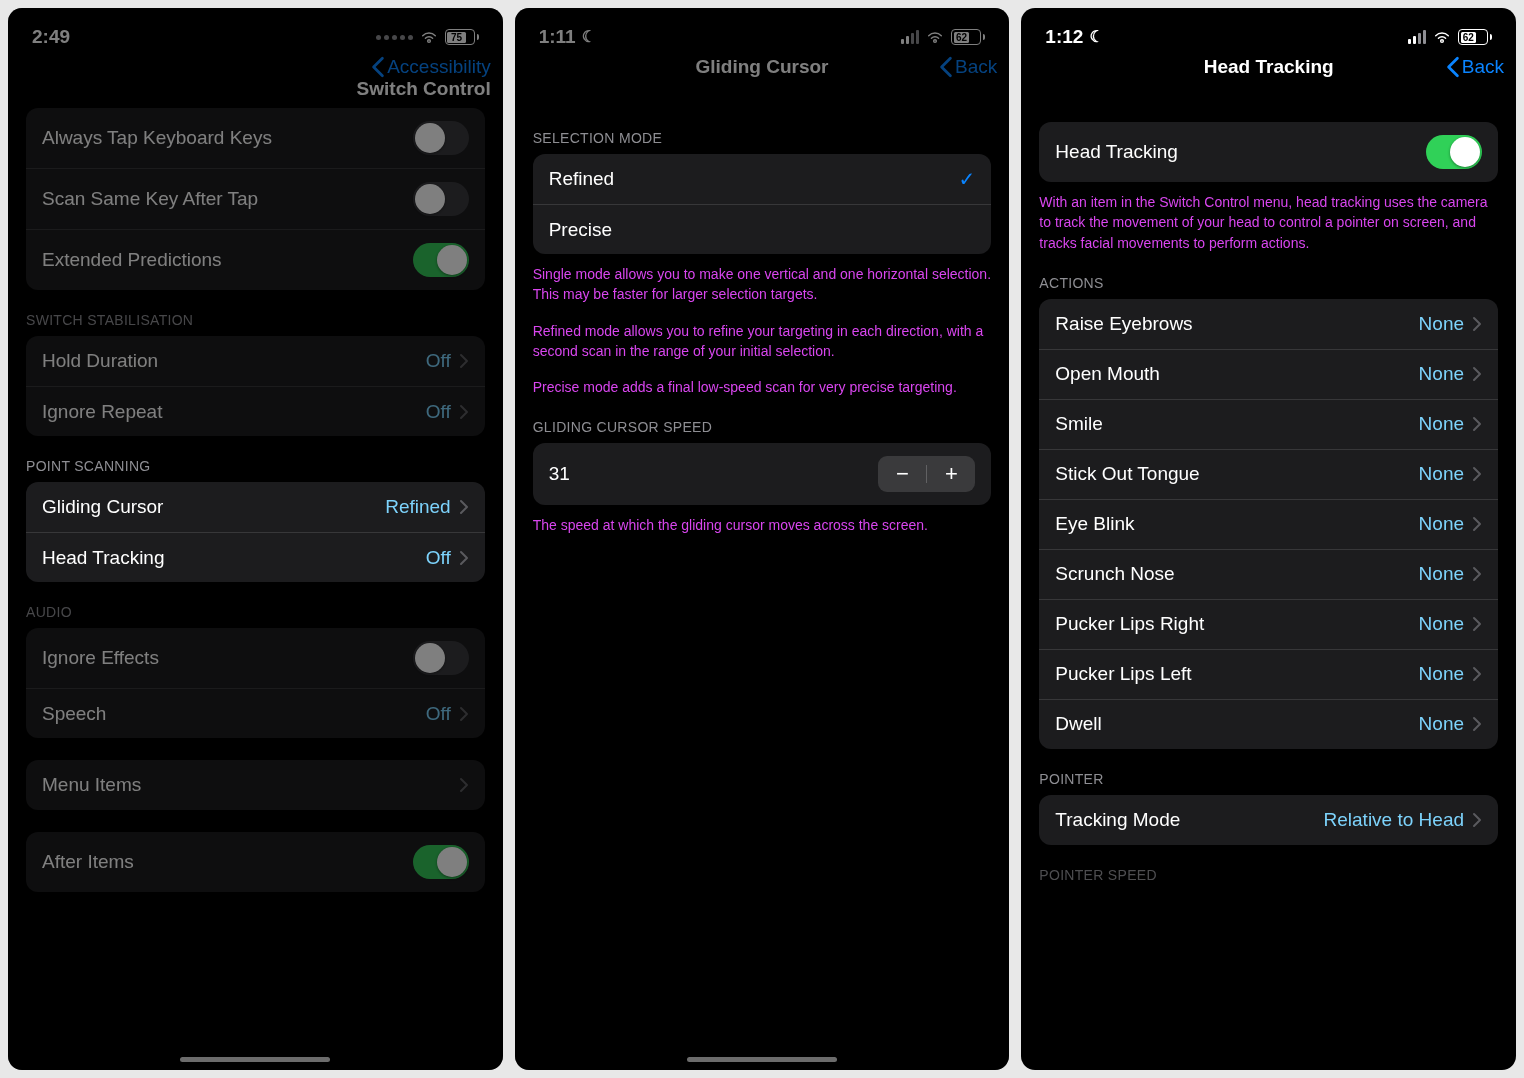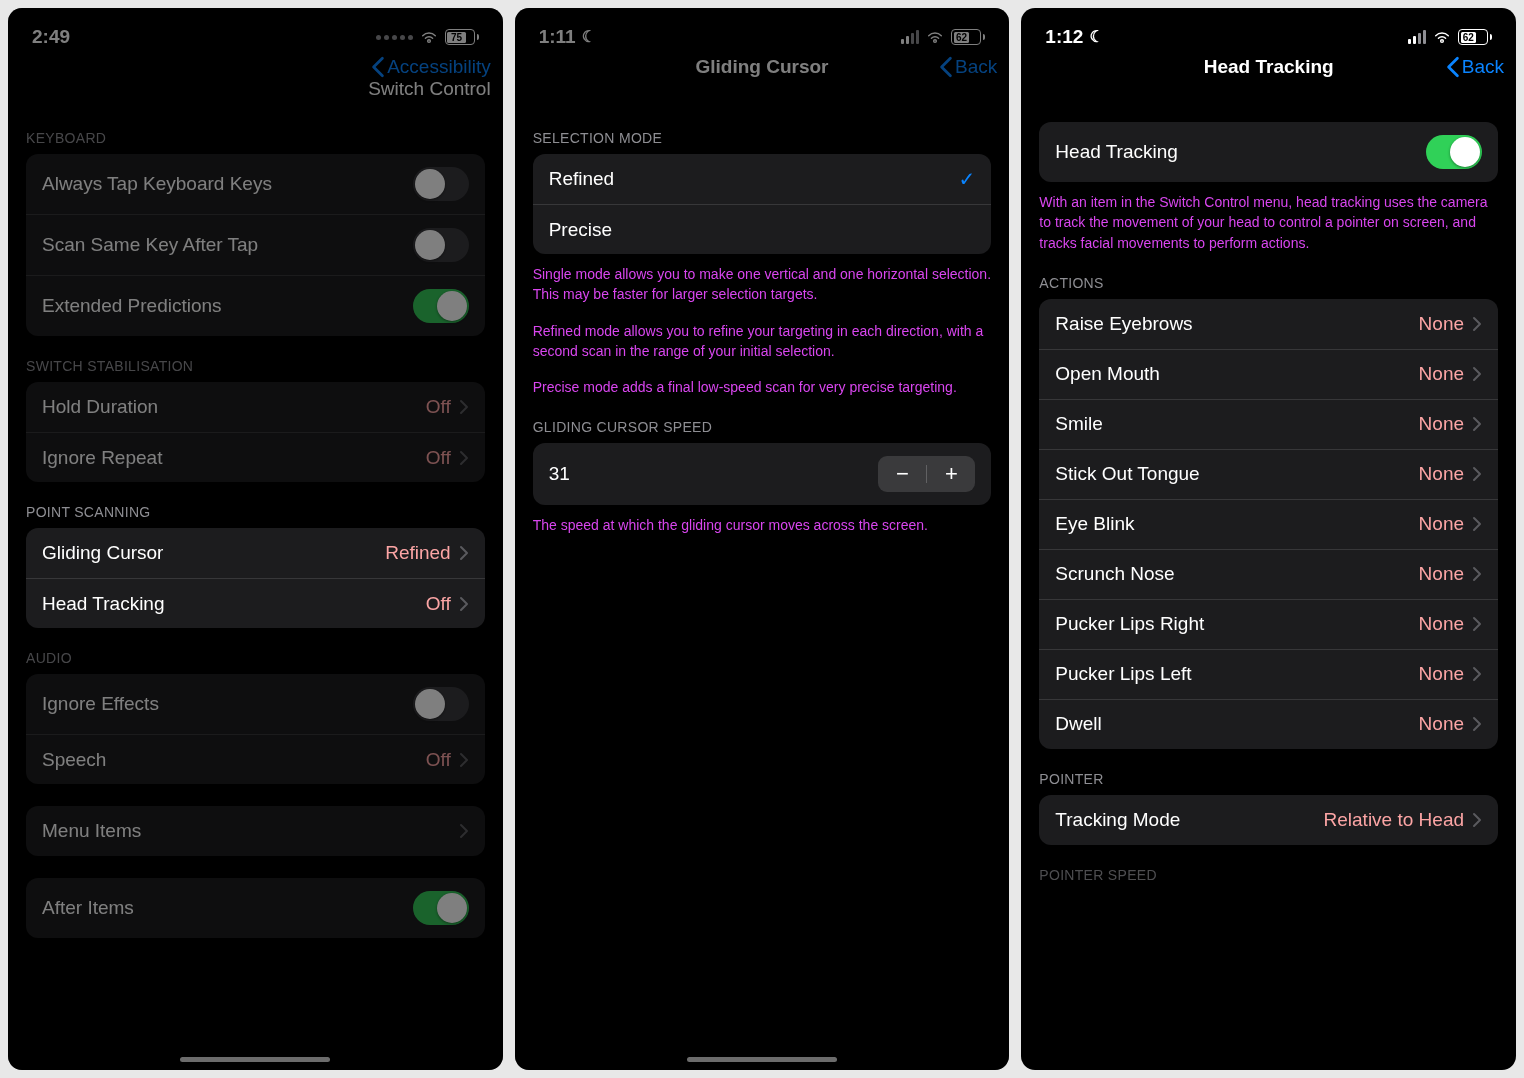--- a/index.html
+++ b/index.html
@@ -22,30 +22,30 @@
   .signal-dots span { width:5px;height:5px;border-radius:50%;background:#8e8e93; }
   .wifi-icon svg { display:block; }
   .battery { display:flex; align-items:center; gap:2px; }
   .battery-body { width:30px; height:16px; border:1.5px solid #fff; border-radius:4px; padding:1.5px; position:relative;text-align:right; }
   .battery-fill { height:100%; background:#fff; border-radius:1.5px; display:flex; align-items:center; justify-content:center; font-size:10px; font-weight:700; color:#000; }
   .battery-cap { width:2px; height:6px; background:#fff; border-radius:0 2px 2px 0; }
   .nav-bar { display:flex; align-items:flex-end; height:52px; padding:0 12px; position:relative;flex-direction:column; }
   .nav-back { display:flex; align-items:center; color:#0a84ff; font-size:19px; gap:2px; }
   .nav-back svg { display:block; }
   .nav-title { position:absolute; left:0; right:0; text-align:center; color:#fff; font-size:19px; font-weight:600; pointer-events:none; }
-  .nav-title-left { color:#fff; font-size:19px; font-weight:400; margin-left:8px; }
+  .nav-title-left { color:#fff; font-size:19px; font-weight:700; margin-left:8px; }
   .content { flex:1; overflow:hidden; }
   .section-header { color:#8e8e93; font-size:14px; padding: 22px 18px 8px 18px; text-transform:uppercase; letter-spacing:0.3px; }
   .section-footer { color:#d946ef; font-size:14px; padding: 10px 18px 0 18px; line-height:1.45; }
   .group { background:#1c1c1e; margin: 0 18px; border-radius:12px; overflow:hidden; }
   .row { display:flex; align-items:center; justify-content:space-between; padding: 13px 16px; min-height:50px; }
   .row + .row { border-top:0.5px solid rgba(255,255,255,0.12); }
   .row-label { color:#fff; font-size:19px; }
   .row-right { display:flex; align-items:center; gap:8px; }
-  .row-value { color:#fca5a5; font-size:19px; }
+  .row-value { color:#7dd3fc; font-size:19px; }
   .chevron { color:#5a5a5e; }
   .chevron svg { display:block; }
   .check { color:#0a84ff; font-size:20px; }
   .toggle { width:56px; height:34px; border-radius:17px; background:#39393d; position:relative; }
   .toggle.on { background:#30d158; }
   .toggle .knob { position:absolute; top:2px; width:30px; height:30px; border-radius:50%; background:#fff; box-shadow:0 1px 3px rgba(0,0,0,0.4); }
   .toggle.off .knob { left:2px; }
   .toggle.on .knob { right:2px; }
   .toggle.grey-on { background:#34c759; }
   .stepper { display:flex; align-items:center; background:#3a3a3c; border-radius:9px; height:36px; }
@@ -85,21 +85,20 @@
   <div class="nav-bar">
     <div class="nav-back">
       <svg width="14" height="22" viewBox="0 0 12 20" fill="none">
           <path d="M10 2L2 10l8 8" stroke="#0a84ff" stroke-width="2.5" stroke-linecap="round" stroke-linejoin="round"></path>
         </svg>
       <span>Accessibility</span>
     </div>
     <span class="nav-title-left">Switch Control</span>
   </div>
   <div class="content">
-    <div class="section-header">KEYBOARD</div>
     <div class="group">
       <div class="row">
         <span class="row-label">Always Tap Keyboard Keys</span>
         <div class="toggle off">
             <div class="knob"></div>
           </div>
       </div>
       <div class="row">
         <span class="row-label">Scan Same Key After Tap</span>
         <div class="toggle off">

